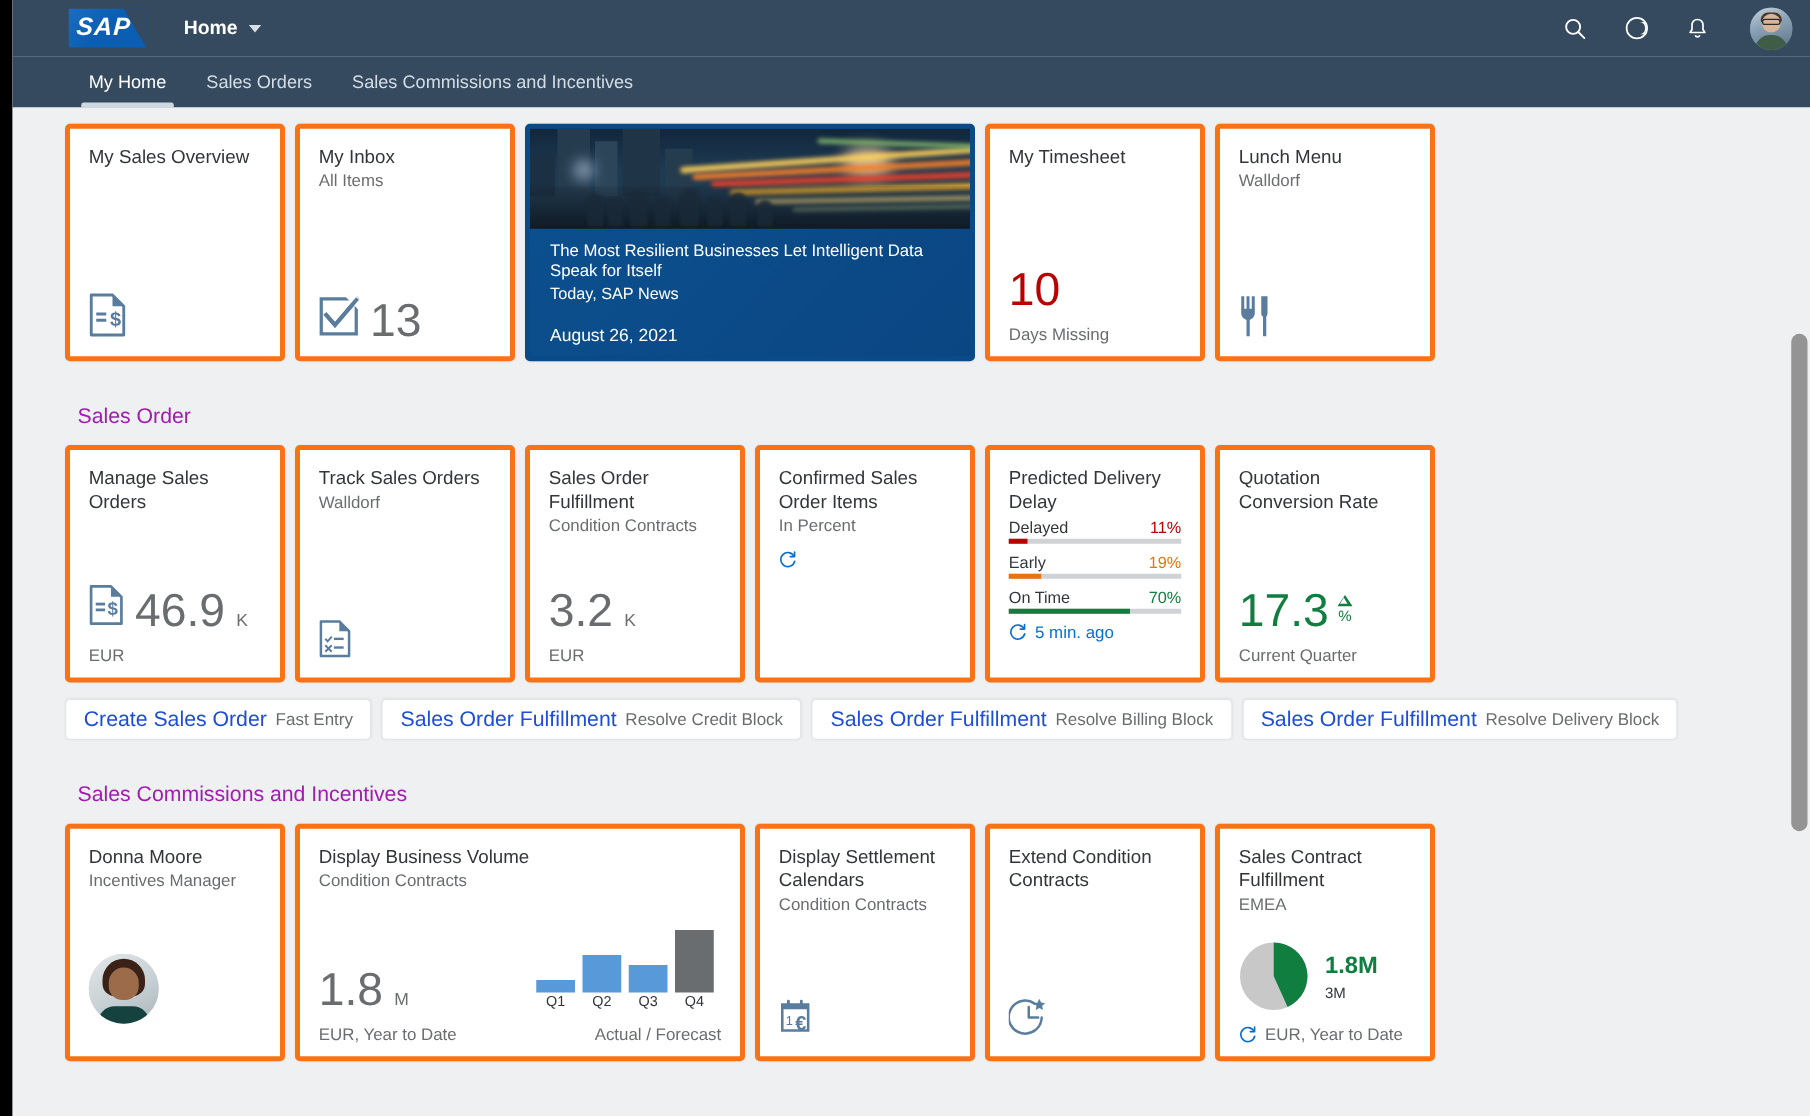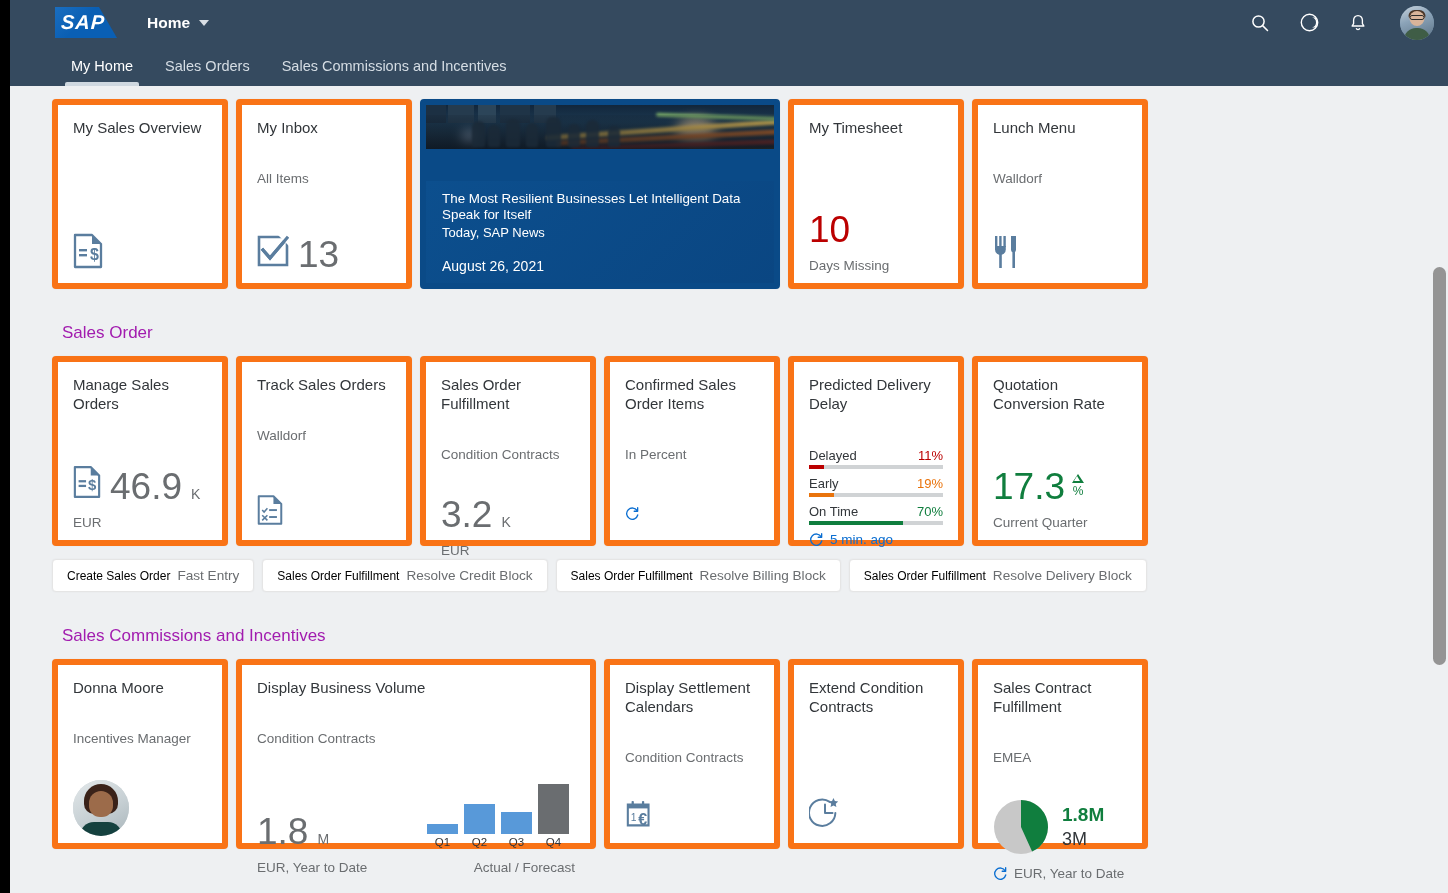--- a/index.html
+++ b/index.html
@@ -106,25 +106,25 @@
   .page-inner { padding: 13px 0 0 42px; }
 
   .section-title {
     font-size: 17px; color: #a21caf;
     margin: 34px 0 13px 10px; font-weight: normal;
   }
   .tile-row { display: flex; gap: 8px; }
 
   .tile {
     width: 176px; height: 190px;
-    background: #fff; border: 6px solid #f97316;
+    background: #fff; border: 4px solid #f97316;
     border-radius: 4px; padding: 13px 15px 10px 15px;
     position: relative; cursor: pointer;
     box-shadow: 0 0 2px 0 rgba(0,0,0,0.06);
-    display: flex; flex-direction: column; gap: 32px;
+    display: flex; flex-direction: column;
   }
   .tile-title {
     font-size: 15px; color: #32363a; line-height: 19px;
     font-weight: normal;
   }
   .tile-sub {
     font-size: 13.5px; color: #6a6d70; line-height: 18px; margin-top: 1px;
   }
   .tile-body { margin-top: auto; }
 
@@ -223,21 +223,21 @@
   }
   .pct-sign { font-size: 12px; color: #107e3e; }
 
   
   .link-row { display: flex; gap: 8px; margin-top: 13px; }
   .link-tile {
     background: #fff; border: 1px solid #e5e5e5; border-radius: 4px;
     height: 33px; padding: 0 14px; display: flex; align-items: center;
     gap: 7px; cursor: pointer; box-shadow: 0 0 2px 0 rgba(0,0,0,0.06);
   }
-  .link-main { color: #000000; font-size: 12px; }
+  .link-main { color: #1d4ed8; font-size: 17px; }
   .link-sub { color: #6a6d70; font-size: 13.6px; }
 
   
   .person-avatar {
     width: 56px; height: 56px; border-radius: 50%; overflow: hidden;
     position: relative; background: #cfd6da; margin-bottom: 16px;
   }
   .person-avatar .pbg { position:absolute; inset:0;
     background: linear-gradient(150deg,#e3e8ea 0%,#c7d0d4 55%,#a9b5ba 100%); }
   .person-avatar .phair { position:absolute; left:50%; top:8%;
@@ -263,21 +263,21 @@
   }
   .bar-caption {
     font-size: 13.5px; color: #6a6d70; text-align: right; margin-top: 12px;
   }
 
   
   .pie-body { display: flex; align-items: center; gap: 13px; }
   .pie { width: 56px; height: 56px; border-radius: 50%;
     position: relative; }
   .pie-num { font-size: 19px; color: #107e3e; font-weight: bold; }
-  .pie-sub { font-size: 18px; color: #32363a; margin-top: 3px; }
+  .pie-sub { font-size: 12px; color: #32363a; margin-top: 3px; }
 
   
   .scrollbar-track {
     position: absolute; right: 0; top: 86px; width: 16px; bottom: 0;
     background: #eef0f2;
   }
   .scrollbar-thumb {
     position: absolute; right: 2px; top: 95px; width: 13px; height: 398px;
     background: #949494; border-radius: 7px; cursor: pointer;
   }

